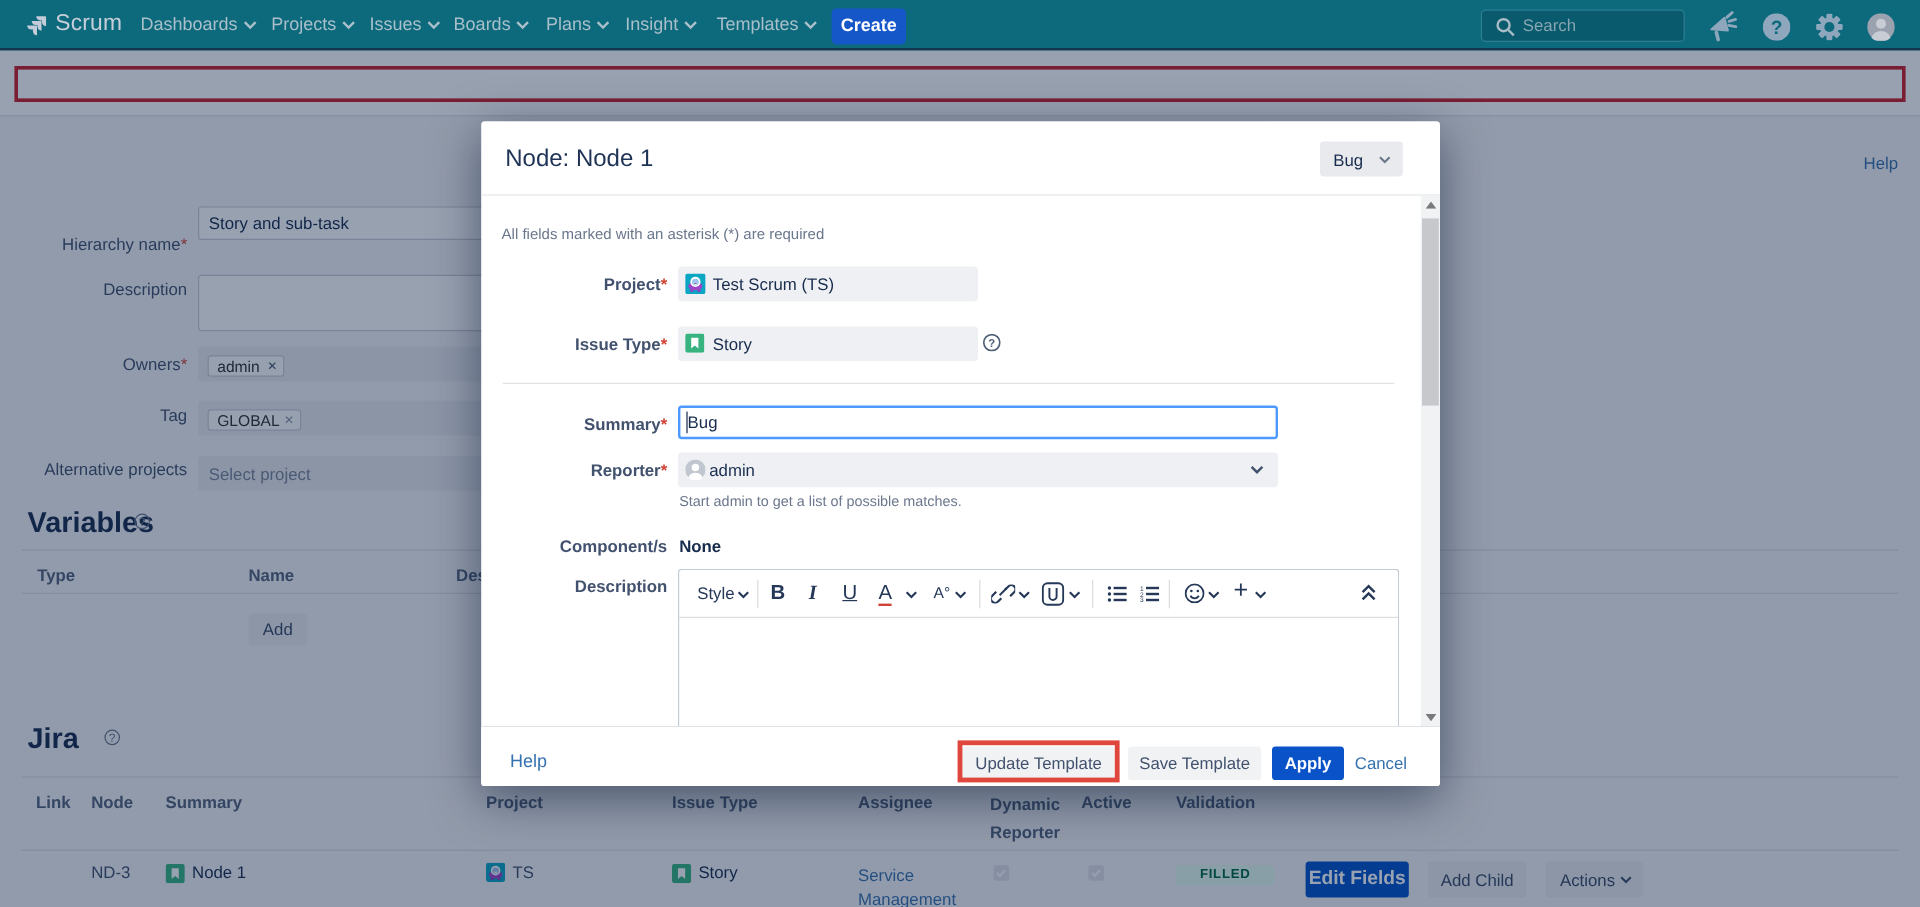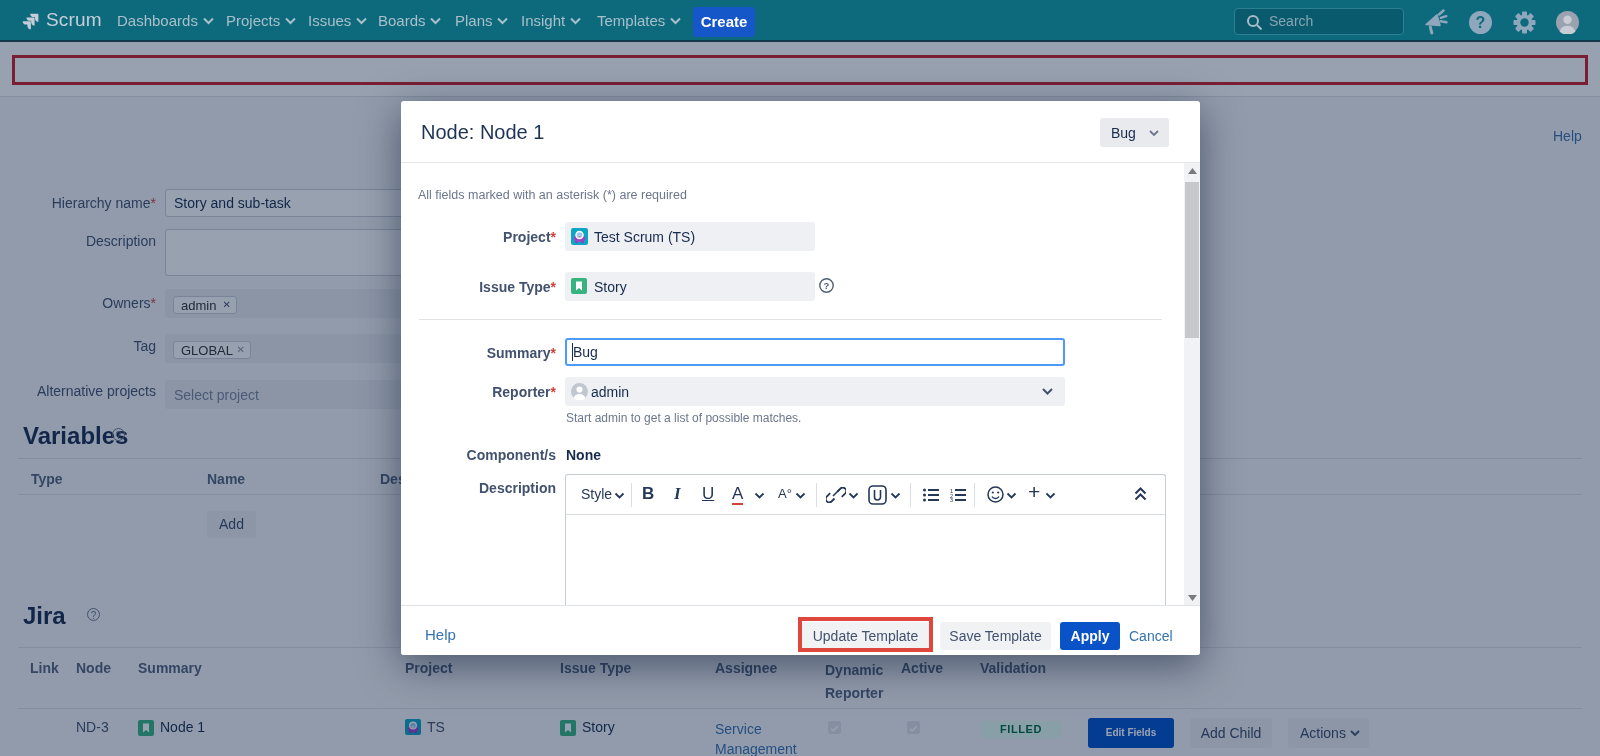--- a/index.html
+++ b/index.html
@@ -146,21 +146,21 @@
       <path d="M3.5 20.5 a8.5 8.5 0 0 1 16 0 a11.5 11.5 0 0 1 -16 0z" fill="#c8ccd5"></path>
     </svg>
 </div>
 <div id="page">
   <div style="position:absolute;left:0;top:0;width:1600px;height:54px;background:#fff;"></div>
   <div class="bannerline"></div>
   <div class="redbox1"></div>
   <div class="helplink">Help</div>
 
   <div class="flabel" style="right:1444px;top:153px;">Hierarchy name<span class="req">*</span></div>
-  <div class="finput" style="top:147px;width:430px;height:28px;">
+  <div class="finput" style="top:130px;width:430px;height:28px;">
       <span style="position:absolute;left:8px;top:5px;">Story and sub-task</span>
     </div>
   <div class="flabel" style="right:1444px;top:191px;">Description</div>
   <div class="finput" style="top:187px;width:430px;height:47px;"></div>
   <div class="flabel" style="right:1444px;top:253px;">Owners<span class="req">*</span></div>
   <div class="gfield" style="top:247px;width:430px;height:29px;"></div>
   <div class="chip" style="left:173px;top:254px;width:64px;height:18px;">
       <span style="position:absolute;left:7px;top:1px;">admin</span>
       <span style="position:absolute;right:5px;top:2px;color:#42526e;font-size:10px;">✕</span>
     </div>
@@ -219,21 +219,21 @@
     </svg>
   <div class="cell" style="left:582px;top:677px;color:#172b4d;">Story</div>
   <div class="cell" style="left:715px;top:677px;color:#3b73af;line-height:20px;">Service<br>Management</div>
   <div class="abs" style="left:828px;top:679px;width:13px;height:13px;background:#dfe1e6;border-radius:2px;"><svg width="13" height="13" viewBox="0 0 13 13">
         <path d="M3 6.5l2.3 2.3 4.5-4.8" stroke="#fafbfc" stroke-width="1.7" fill="none"></path>
       </svg></div>
   <div class="abs" style="left:907px;top:679px;width:13px;height:13px;background:#dfe1e6;border-radius:2px;"><svg width="13" height="13" viewBox="0 0 13 13">
         <path d="M3 6.5l2.3 2.3 4.5-4.8" stroke="#fafbfc" stroke-width="1.7" fill="none"></path>
       </svg></div>
   <div class="abs" style="left:980px;top:679px;width:82px;height:17px;background:#e3fcef;border-radius:3px;color:#006644;font-size:11px;font-weight:700;letter-spacing:0.6px;text-align:center;line-height:17px;">FILLED</div>
-  <div class="abs" style="left:1088px;top:676px;width:86px;height:30px;background:#0052cc;border-radius:3px;color:#fff;font-size:10px;font-weight:700;text-align:center;line-height:30px;">Edit Fields</div>
+  <div class="abs" style="left:1088px;top:676px;width:86px;height:30px;background:#0052cc;border-radius:3px;color:#fff;font-size:16px;font-weight:700;text-align:center;line-height:30px;">Edit Fields</div>
   <div class="gbtn" style="left:1190px;top:676px;width:82px;height:30px;line-height:30px;">Add Child</div>
   <div class="gbtn" style="left:1288px;top:676px;width:81px;height:30px;line-height:30px;text-align:left;"><span style="margin-left:12px;">Actions</span><svg style="position:absolute;right:9px;top:12px;" width="10" height="7" viewBox="0 0 10 7">
         <path d="M1 1l4 4 4-4" stroke="#42526e" stroke-width="1.8" fill="none"></path>
       </svg></div>
 </div>
 <div id="blanket"></div>
 <div id="modal">
   <div id="mhead">
     <div id="mtitle">Node: Node 1</div>
     <div id="bugsel">

